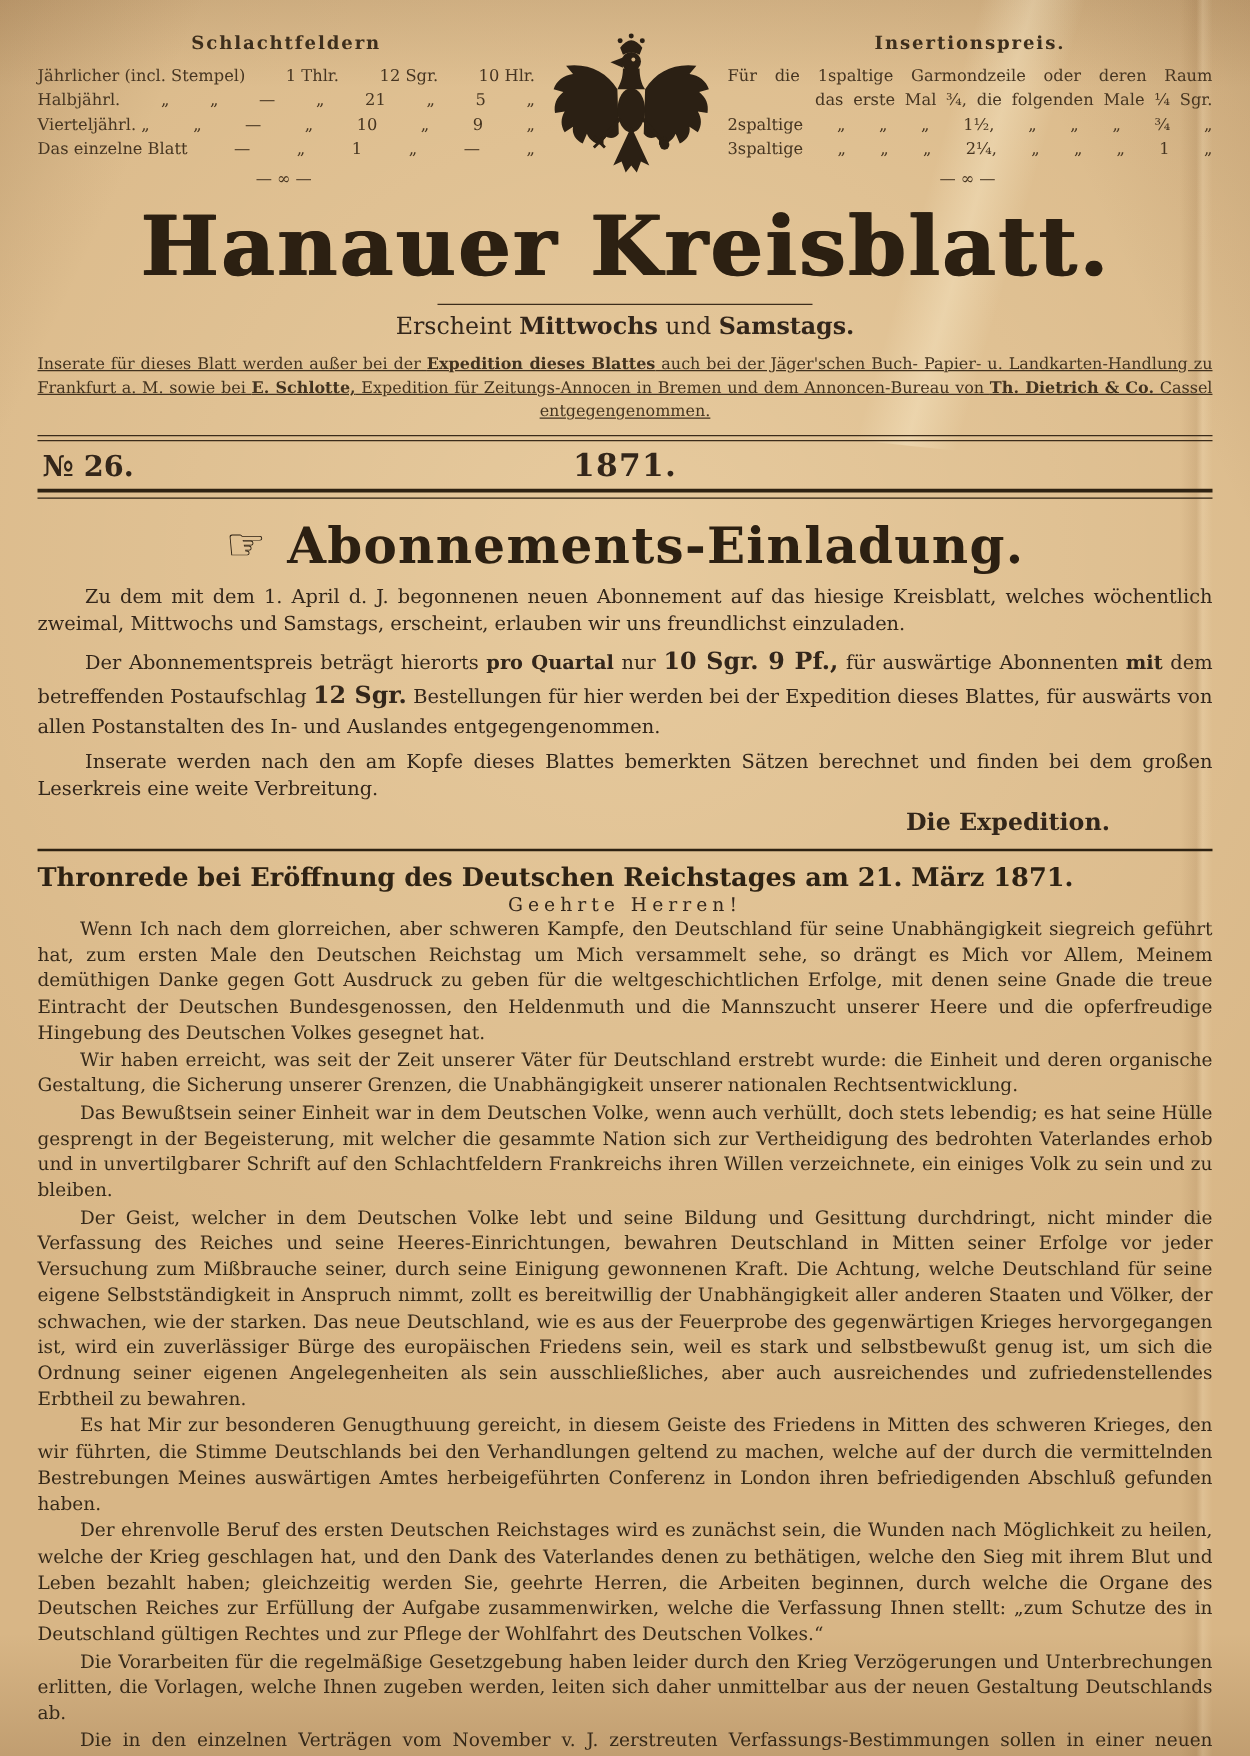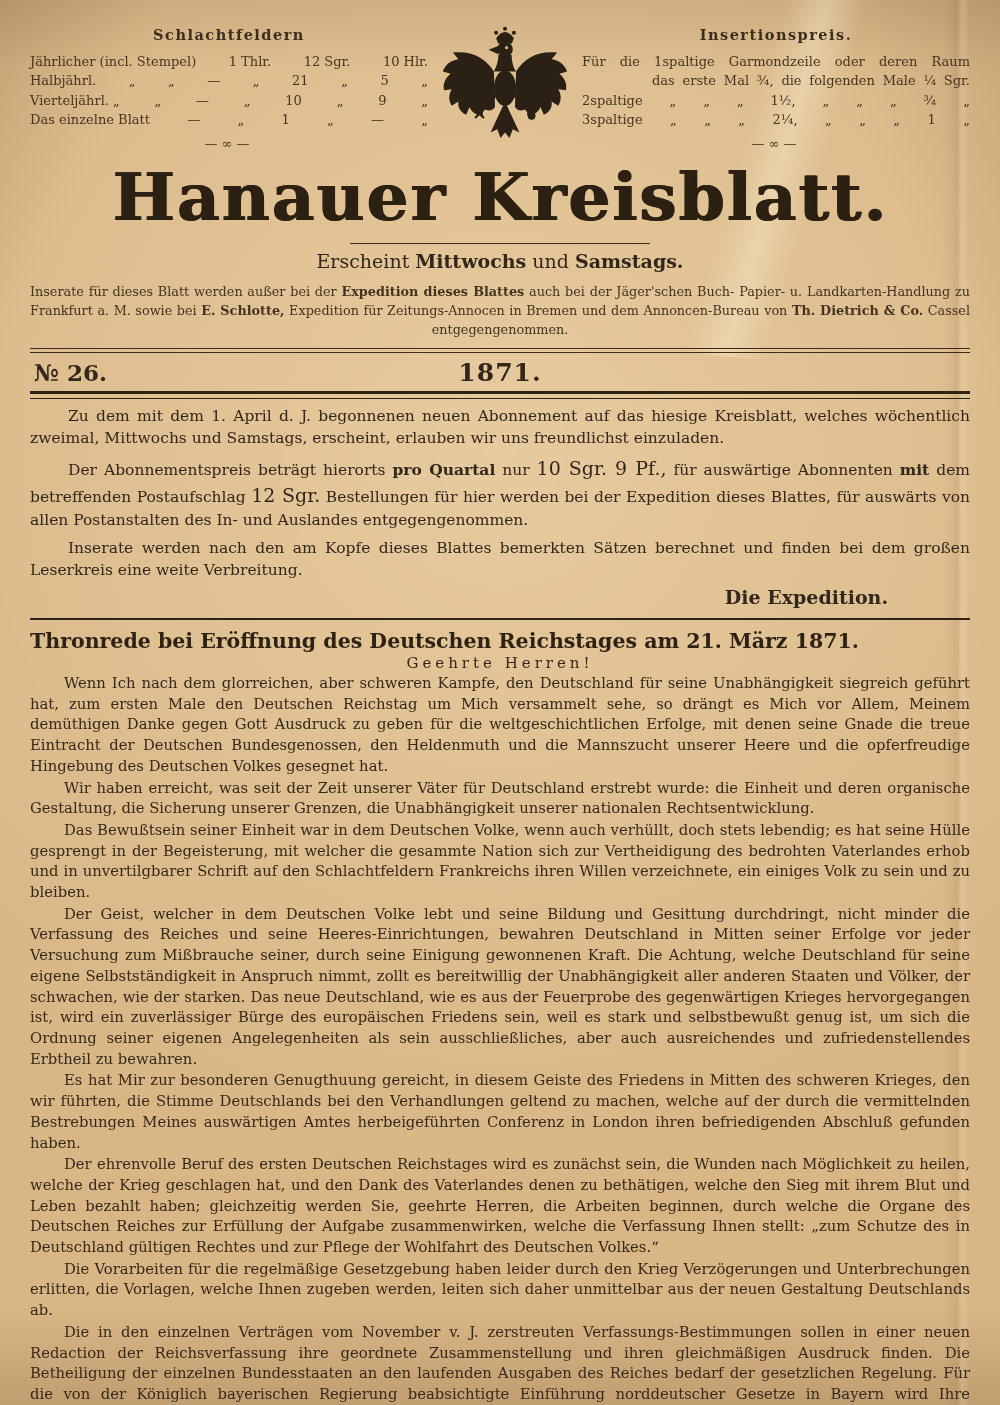--- a/index.html
+++ b/index.html
@@ -31,35 +31,35 @@
   .orn{text-align:center;letter-spacing:4px;color:#4a3824;margin-top:4px;font-size:13px;}
   .emblem{width:150px;flex:none;display:flex;justify-content:center;padding-top:2px;}
 
   
   .mast-title{text-align:center;font-size:66px;font-weight:bold;letter-spacing:2px;
     color:#2c2012;margin-top:10px;line-height:1.05;text-shadow:1.4px 0 0 currentColor;}
   .title-rule{width:300px;border-top:1.5px solid #3c2d1c;margin:10px auto 6px;}
   .mast-sub{text-align:center;font-size:19px;margin-top:2px;color:#33261a;}
   .mast-sub .b{font-weight:bold;}
 
-  .notice{font-size:12.8px;line-height:1.5;color:#43331f;text-align:justify;text-align-last:center;margin-top:10px;}
+  .notice{font-size:12.8px;line-height:1.5;color:#43331f;text-align:justify;text-align-last:center;margin-top:10px;text-decoration:underline;}
   .notice .b{font-weight:bold;}
 
   .thin-double{border-top:1.5px solid #3a2b1a;border-bottom:1.5px solid #3a2b1a;height:3px;margin-top:9px;}
   .dateline{display:grid;grid-template-columns:1fr auto 1fr;align-items:baseline;padding:5px 4px 4px;}
   .dl-issue{font-weight:bold;font-size:23px;}
   .dl-date{font-size:21px;font-weight:bold;letter-spacing:0.5px;}
   .dl-year{font-weight:bold;font-size:25px;text-align:right;letter-spacing:1px;}
   .heavy-double{border-top:3.5px solid #2e2212;border-bottom:1.5px solid #2e2212;height:4px;}
 
   
   .inv-head{text-align:center;font-size:40px;font-weight:bold;letter-spacing:1px;color:#2c2012;margin-top:14px;}
   .inv-head .hand{font-family:"DejaVu Sans", sans-serif;font-size:36px;margin-right:16px;vertical-align:2px;}
   .para{font-size:15.5px;line-height:1.42;text-align:justify;text-indent:38px;margin:6px 0 0;}
-  .big-b{font-weight:normal;font-size:19px;}
+  .big-b{font-weight:bold;font-size:19px;}
   .b{font-weight:bold;}
   .signature{text-align:right;font-weight:bold;font-size:19px;padding-right:82px;margin-top:5px;}
   .section-rule{border-top:2.5px solid #2e2212;margin-top:10px;}
 
   
   .art-title{text-align:left;font-weight:bold;font-size:20.5px;margin-top:9px;color:#2e2213;}
   .salut{text-align:center;font-size:15px;letter-spacing:4px;margin-top:1px;}
   .apara{font-size:14.8px;line-height:1.40;text-align:justify;text-indent:34px;margin:1px 0 0;color:#362919;}
   svg .ink{fill:#2b2014;}
   svg .ink-s{stroke:#2b2014;fill:none;}
@@ -188,20 +188,23 @@
 
   <div class="thin-double"></div>
 
   <div class="dateline">
     <div class="dl-issue">№ 26.</div>
     <div class="dl-year">1871.</div>
   </div>
 
   <div class="heavy-double"></div>
 
+  <div class="inv-head">
+    <span class="hand">☞</span><span>Abonnements-Einladung.</span>
+  </div>
 
   <p class="para">Zu dem mit dem 1. April d. J. begonnenen neuen Abonnement auf das hiesige Kreisblatt, welches wöchentlich zweimal, Mittwochs und Samstags, erscheint, erlauben wir uns freundlichst einzuladen.</p>
 
   <p class="para">
     <span>Der Abonnementspreis beträgt hierorts </span><span class="b">pro Quartal</span><span> nur </span><span class="big-b">10 Sgr. 9 Pf.,</span><span> für auswärtige Abonnenten </span><span class="b">mit</span><span> dem betreffenden Postaufschlag </span><span class="big-b">12 Sgr.</span><span>  Bestellungen für hier werden bei der Expedition dieses Blattes, für auswärts von allen Postanstalten des In- und Auslandes entgegengenommen.</span>
   </p>
 
   <p class="para">Inserate werden nach den am Kopfe dieses Blattes bemerkten Sätzen berechnet und finden bei dem großen Leserkreis eine weite Verbreitung.</p>
 
   <div class="signature">Die Expedition.</div>

